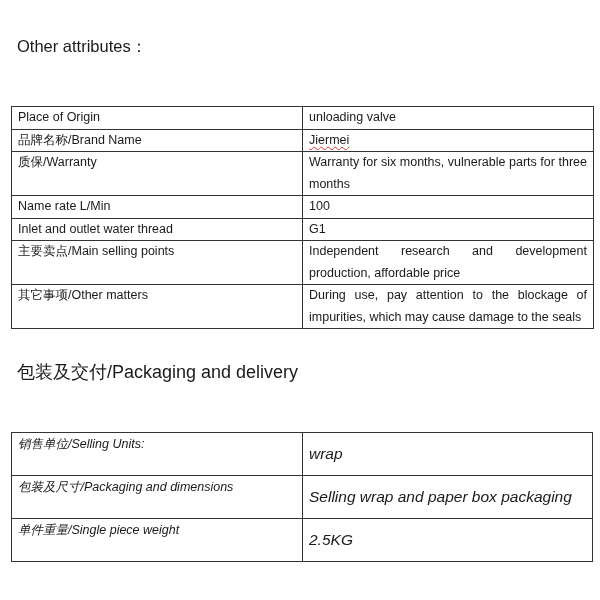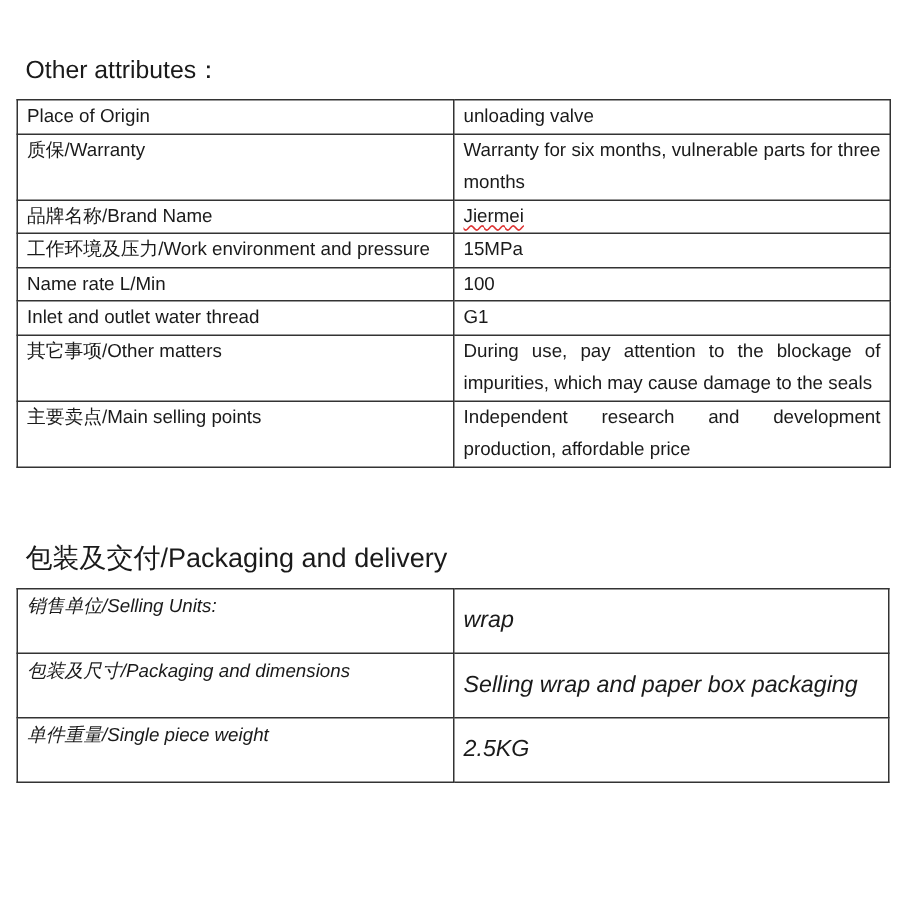--- a/index.html
+++ b/index.html
@@ -1,20 +1,20 @@
 <!DOCTYPE html>
 <html><head>
 <meta charset="utf-8">
 <style>
   html, body { margin:0; padding:0; background:#ffffff; }
   body { width:600px; height:600px; position:relative; overflow:hidden;
          font-family: "Liberation Sans", "DejaVu Sans", sans-serif; color:#1a1a1a; }
   .h1 { position:absolute; left:17px; top:36px; font-size:16.5px; }
   .h2 { position:absolute; left:17px; top:360px; font-size:18px; }
-  table { position:absolute; border-collapse:collapse; table-layout:fixed; }
+  table { position:absolute; border-collapse:collapse; table-layout:fixed;margin-top:40px; }
   td { border:1px solid #333; vertical-align:top; padding:0 6px; font-size:12.5px; line-height:21.5px; }
   #t1 { left:11px; top:66px; width:582px; }
   #t1 col.c1 { width:291px; }
   #t1 col.c2 { width:291px; }
   .just { text-align:justify; text-align-last:left; }
   #t2 { left:11px; top:392px; width:581px;font-style:italic; }
   #t2 col.c1 { width:291px; }
   #t2 col.c2 { width:290px; }
   #t2 td.k { font-size:12.5px; line-height:18px; padding-top:2px; }
   #t2 td.v { font-size:15.5px; line-height:42px; padding-left:6px; }
@@ -29,46 +29,42 @@
   <colgroup>
       <col class="c1">
       <col class="c2">
     </colgroup>
   <tbody>
       <tr>
     <td>Place of Origin</td>
     <td>unloading valve</td>
   </tr>
   <tr>
-    <td>质保/Warranty</td>
-    <td class="just">Warranty for six months, vulnerable parts for three months</td>
-  </tr>
-  <tr>
     <td>品牌名称/Brand Name</td>
     <td><span class="spell">Jiermei</span></td>
   </tr>
   <tr>
-    <td class="just">工作环境及压力/Work environment and pressure</td>
-    <td>15MPa</td>
+    <td>质保/Warranty</td>
+    <td class="just">Warranty for six months, vulnerable parts for three months</td>
   </tr>
   <tr>
     <td>Name rate L/Min</td>
     <td>100</td>
   </tr>
   <tr>
     <td>Inlet and outlet water thread</td>
     <td>G1</td>
   </tr>
   <tr>
+    <td>主要卖点/Main selling points</td>
+    <td class="just">Independent research and development production, affordable price</td>
+  </tr>
+  <tr>
     <td>其它事项/Other matters</td>
     <td class="just">During use, pay attention to the blockage of impurities, which may cause damage to the seals</td>
-  </tr>
-  <tr>
-    <td>主要卖点/Main selling points</td>
-    <td class="just">Independent research and development production, affordable price</td>
   </tr>
 </tbody>
   </table>
 
 <div class="h2">包装及交付/Packaging and delivery</div>
 
 <table id="t2">
   <colgroup>
       <col class="c1">
       <col class="c2">

